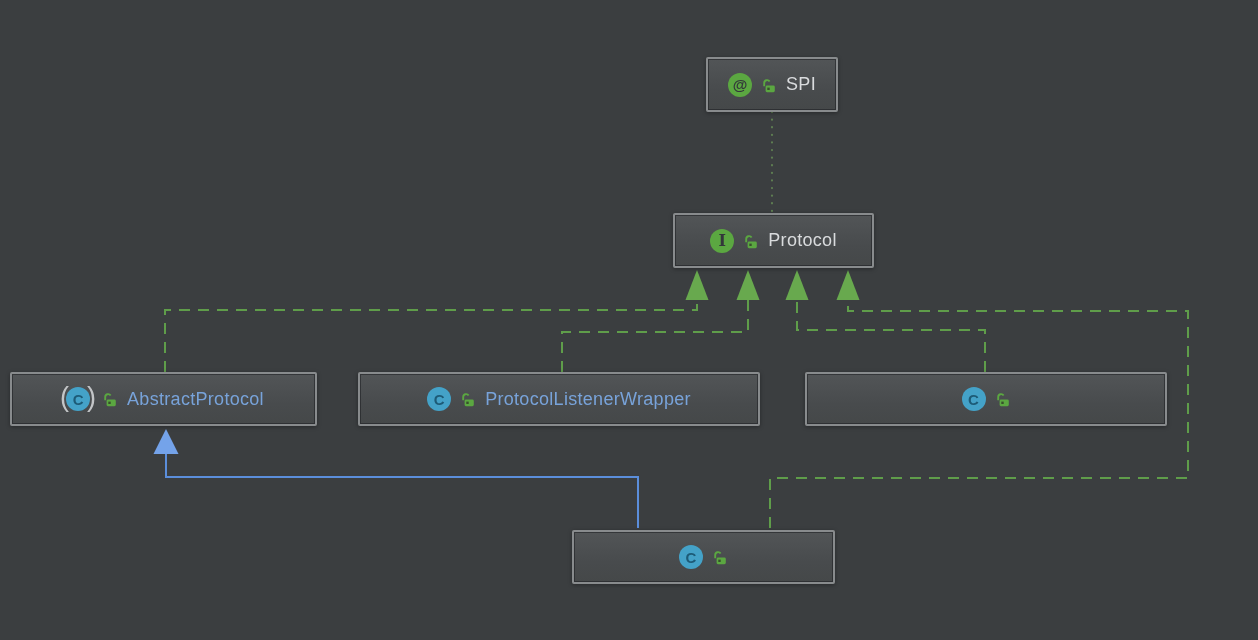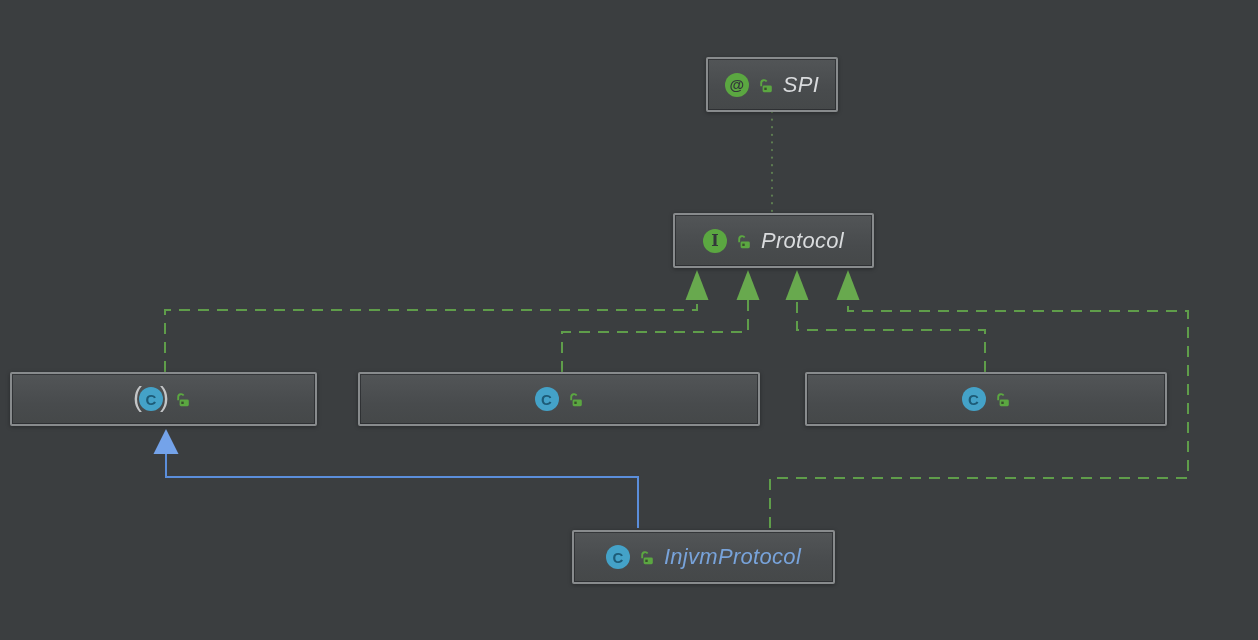--- a/index.html
+++ b/index.html
@@ -10,21 +10,21 @@
   }
   #edge-layer{position:absolute;left:0;top:0;width:1258px;height:640px;}
   .node{
     position:absolute;box-sizing:border-box;
     display:flex;align-items:center;justify-content:center;gap:9px;
     background:linear-gradient(180deg,#525557 0%,#484b4d 60%,#454849 100%);
     border:2px solid #888b8d;border-radius:2px;
     box-shadow:inset 0 0 0 1px rgba(28,30,32,.55), 0 1px 4px rgba(0,0,0,.35);
     cursor:default;
   }
-  .label{font-size:22px;letter-spacing:.3px;white-space:nowrap;font-style:italic;}
+  .label{font-size:18px;letter-spacing:.3px;white-space:nowrap;}
   .chip{
     width:24px;height:24px;border-radius:50%;flex:0 0 auto;
     display:flex;align-items:center;justify-content:center;
     font-weight:bold;font-size:15px;line-height:1;
   }
   .chip.green{background:#5ba741;color:#33373a;}
   .chip.teal{background:#44a2c8;color:#1d5b77;}
   .chip .serif{font-family:"DejaVu Serif","Liberation Serif",serif;font-size:16px;}
   .abstract-wrap{display:flex;align-items:center;flex:0 0 auto;}
   .paren{color:#c3c5c7;font-size:27px;font-weight:400;line-height:24px;margin:0 -3px;transform:translateY(-2px);}
@@ -79,31 +79,33 @@
       <span class="chip teal">
           <span>C</span>
         </span>
       <span class="paren">)</span>
     </span>
     <svg class="lock" viewBox="0 0 16 16">
       <path d="M3.2 8.2 V5.2 A2.9 2.9 0 0 1 8.6 3.6" fill="none" stroke="#5ba741" stroke-width="1.9"></path>
       <rect x="4.6" y="7.6" width="9.2" height="6.6" rx="1.4" fill="#5ba741"></rect>
       <rect x="6.3" y="9.6" width="2.4" height="2.4" fill="#38502c"></rect>
     </svg>
+    <span class="label" style="color: rgb(120, 163, 218);">AbstractProtocol</span>
   </div>
 
   <div class="node" style="left:358px;top:372px;width:402px;height:54px;">
     <span class="chip teal">
         <span>C</span>
       </span>
     <svg class="lock" viewBox="0 0 16 16">
       <path d="M3.2 8.2 V5.2 A2.9 2.9 0 0 1 8.6 3.6" fill="none" stroke="#5ba741" stroke-width="1.9"></path>
       <rect x="4.6" y="7.6" width="9.2" height="6.6" rx="1.4" fill="#5ba741"></rect>
       <rect x="6.3" y="9.6" width="2.4" height="2.4" fill="#38502c"></rect>
     </svg>
+    <span class="label" style="color: rgb(120, 163, 218);">ProtocolListenerWrapper</span>
   </div>
 
   <div class="node" style="left:805px;top:372px;width:362px;height:54px;">
     <span class="chip teal">
         <span>C</span>
       </span>
     <svg class="lock" viewBox="0 0 16 16">
       <path d="M3.2 8.2 V5.2 A2.9 2.9 0 0 1 8.6 3.6" fill="none" stroke="#5ba741" stroke-width="1.9"></path>
       <rect x="4.6" y="7.6" width="9.2" height="6.6" rx="1.4" fill="#5ba741"></rect>
       <rect x="6.3" y="9.6" width="2.4" height="2.4" fill="#38502c"></rect>
@@ -112,16 +114,15 @@
 
   <div class="node" style="left:572px;top:530px;width:263px;height:54px;">
     <span class="chip teal">
         <span>C</span>
       </span>
     <svg class="lock" viewBox="0 0 16 16">
       <path d="M3.2 8.2 V5.2 A2.9 2.9 0 0 1 8.6 3.6" fill="none" stroke="#5ba741" stroke-width="1.9"></path>
       <rect x="4.6" y="7.6" width="9.2" height="6.6" rx="1.4" fill="#5ba741"></rect>
       <rect x="6.3" y="9.6" width="2.4" height="2.4" fill="#38502c"></rect>
     </svg>
-    <span class="label" style="color: rgb(120, 163, 218);">InjvmProtocol</span>
   </div>
 
 </div>
 
 </body></html>

